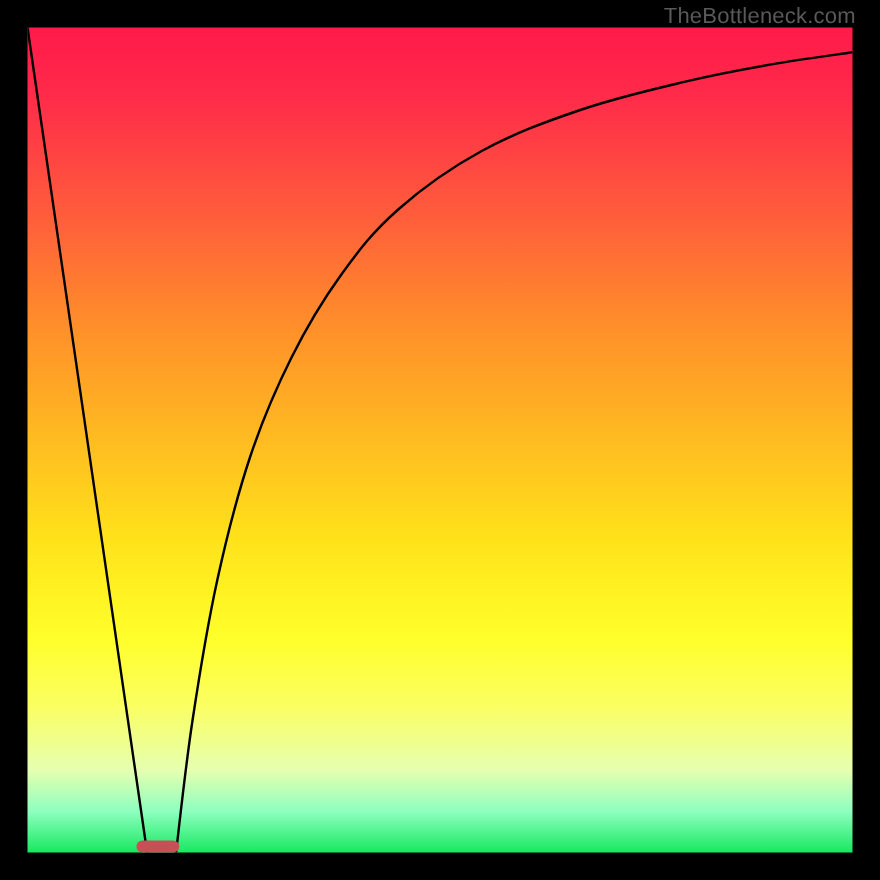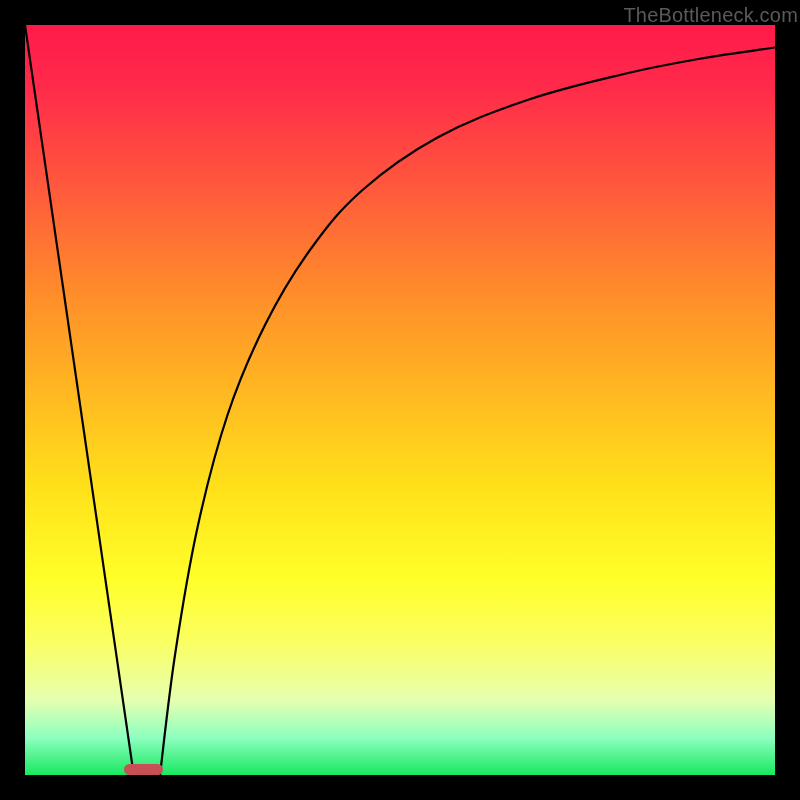--- a/index.html
+++ b/index.html
@@ -32,21 +32,21 @@
       #ffe21a 62%,
       #ffff2a 74%,
       #fbff60 82%,
       #e6ffb0 90%,
       #8effc0 95%,
       #18e860 100%);
   }
   .watermark {
     position: absolute;
     top: 4px;
-    right: 2px;
+    right: 22px;
     color: #5a5a5a;
     font-size: 20px;
     font-weight: 500;
     letter-spacing: 0.2px;
   }
   .marker {
     position: absolute;
     background: #c94f56;
     border-radius: 6px;
   }

